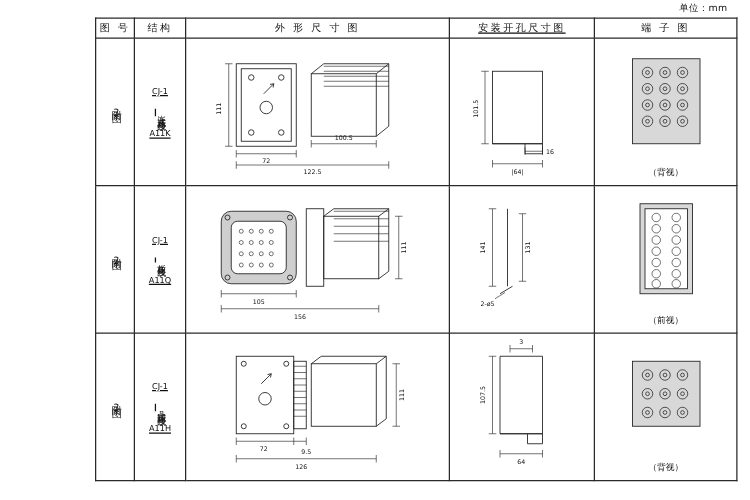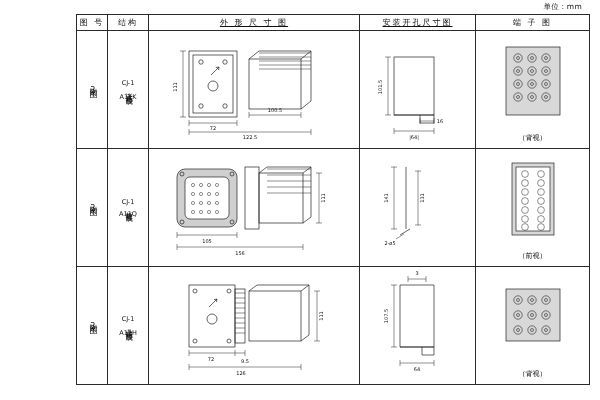--- a/index.html
+++ b/index.html
@@ -25,39 +25,39 @@
   table.main th, table.main td{
     border:1px solid #2a2a2a;
     padding:0;
     vertical-align:middle;
     text-align:center;
     font-weight:normal;
   }
   thead th{height:15px;font-size:8px;letter-spacing:2px;}
   .col-no{width:30px;}
   .col-struct{width:40px;}
-  .col-outline{width:210px;text-decoration:underline;}
+  .col-outline{width:210px;}
   .col-hole{width:115px;text-decoration:underline;}
   .col-term{width:113px;}
 
   .rowcell{height:117px;position:relative;}
 
   
   .vert{
     writing-mode:vertical-rl;
     text-orientation:upright;
     letter-spacing:2px;
     font-size:8px;
     line-height:1.1;
     margin:0 auto;
   }
   .nocell-inner{display:flex;align-items:center;justify-content:center;height:100%;}
   .struct-inner{
     display:flex;flex-direction:column;align-items:center;justify-content:center;
-    height:100%;gap:0;font-size:6.5px;
+    height:100%;gap:10px;font-size:6.5px;text-decoration:underline;
   }
   .struct-inner .code{font-size:6.5px;}
   .struct-inner .vert{font-size:7px;letter-spacing:1px;}
 
   .draw{position:relative;width:100%;height:100%;}
   .draw svg{position:absolute;left:0;top:0;}
 
   .cap{
     position:absolute;width:100%;bottom:5px;font-size:7px;
   }

